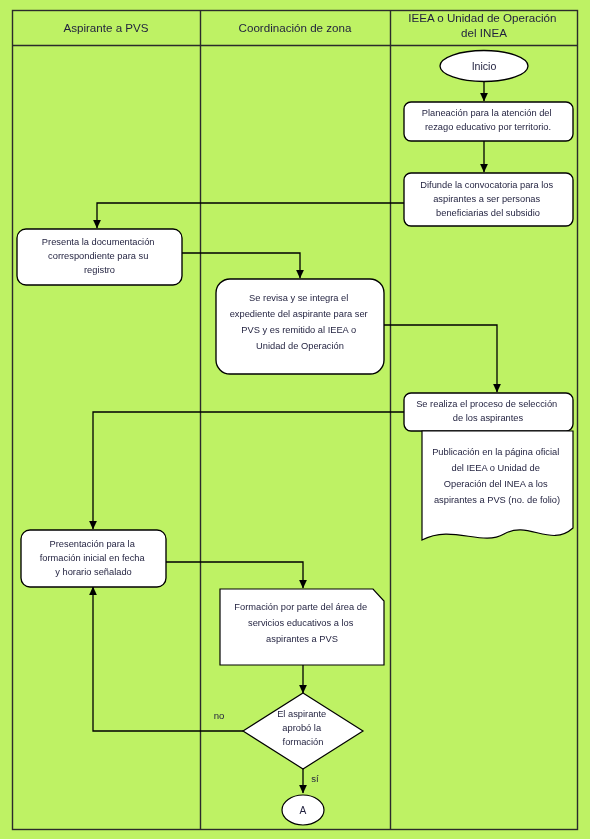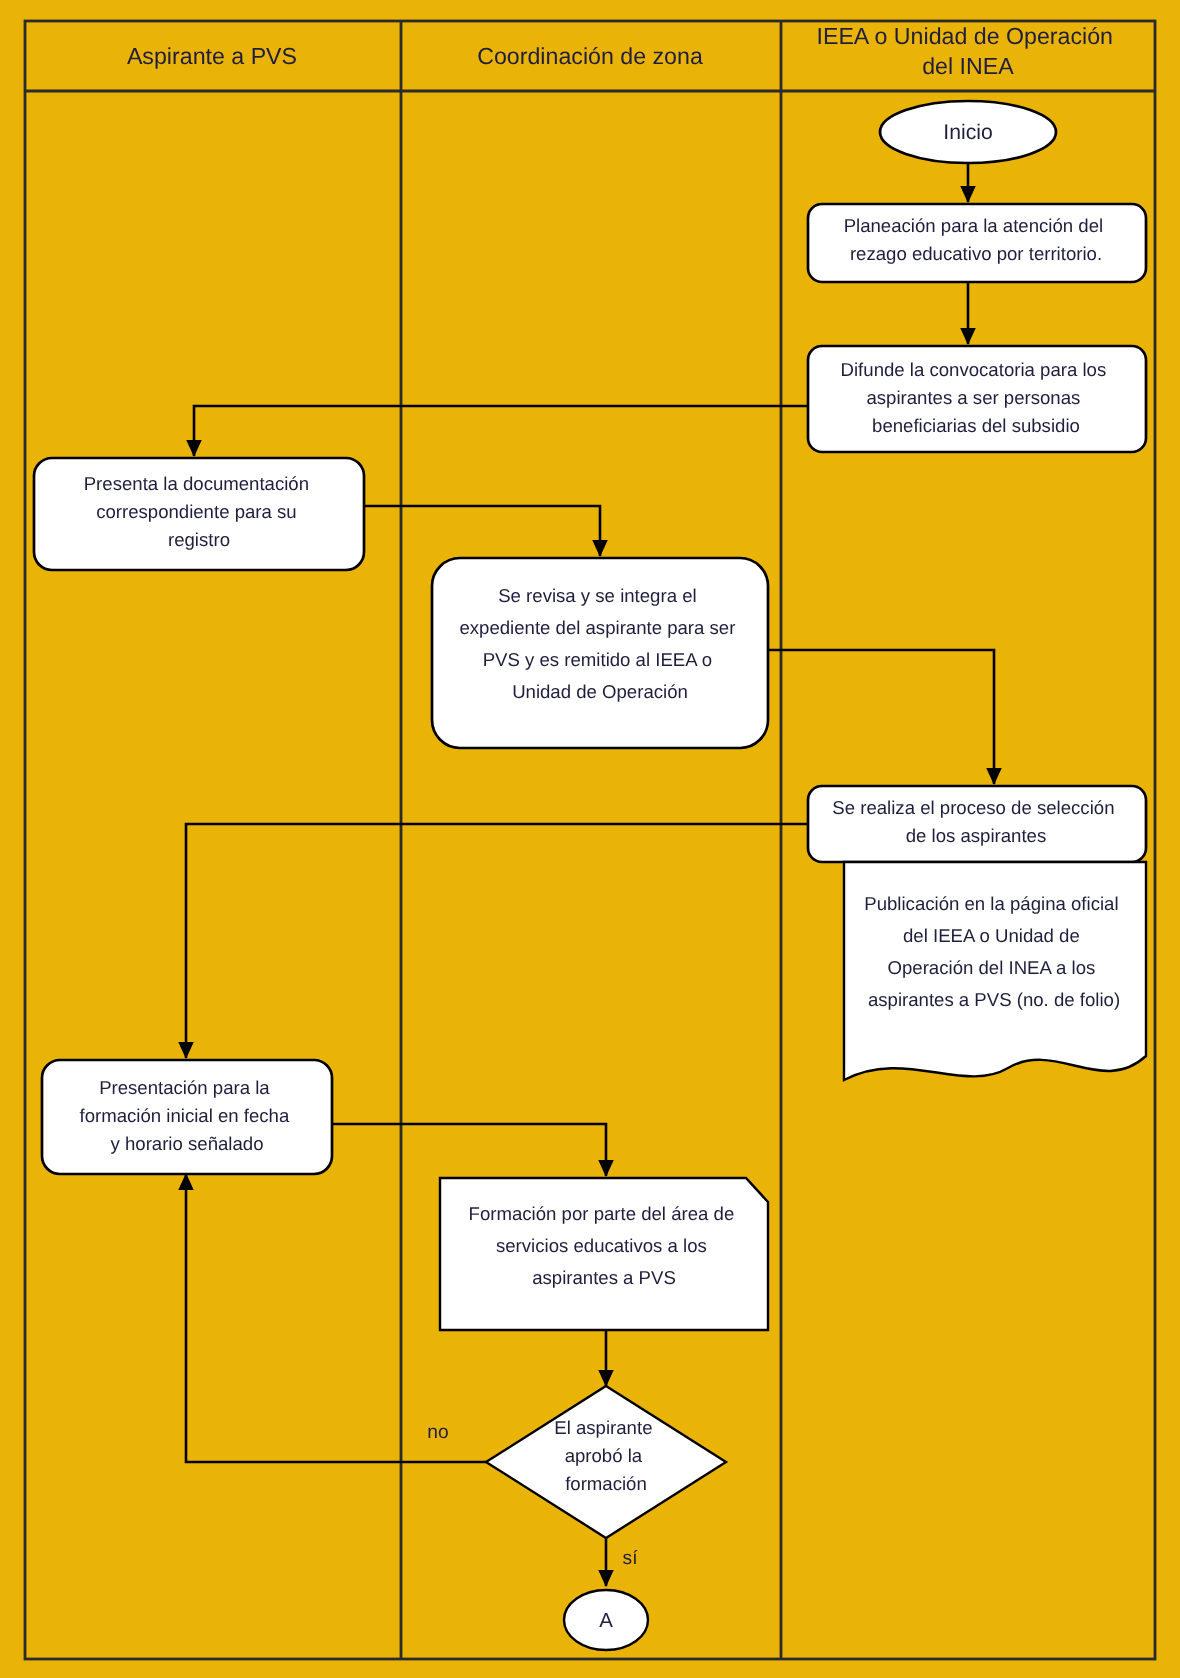--- a/index.html
+++ b/index.html
@@ -1,17 +1,17 @@
 <!DOCTYPE html>
 <html><head>
 <meta charset="utf-8">
 <style>
   html,body{margin:0;padding:0;background:#ffffff;}
   body{width:590px;height:839px;font-family:"Liberation Sans",sans-serif;color:#1a1a2e;}
-  #stage{position:relative;width:590px;height:839px;overflow:hidden;background:#eab308;}
+  #stage{position:relative;width:590px;height:839px;overflow:hidden;background:#bef264;}
   svg#flow{position:absolute;left:0;top:0;width:590px;height:839px;}
   .node-text{font-family:"Liberation Sans",sans-serif;fill:#1f1f3d;text-anchor:middle;}
   .hdr-text{font-size:11.6px;}
   .bx-text{font-size:9.3px;}
   .lbl-text{font-size:9.6px;}
   .shape{fill:#ffffff;stroke:#000000;stroke-width:1.35;}
   .shape-thin{fill:#ffffff;stroke:#000000;stroke-width:1.2;}
   .frame{fill:none;stroke:#2b2b2b;stroke-width:1.4;}
   .divider{stroke:#2b2b2b;stroke-width:1.4;}
   .conn{stroke:#000000;stroke-width:1.3;fill:none;}

